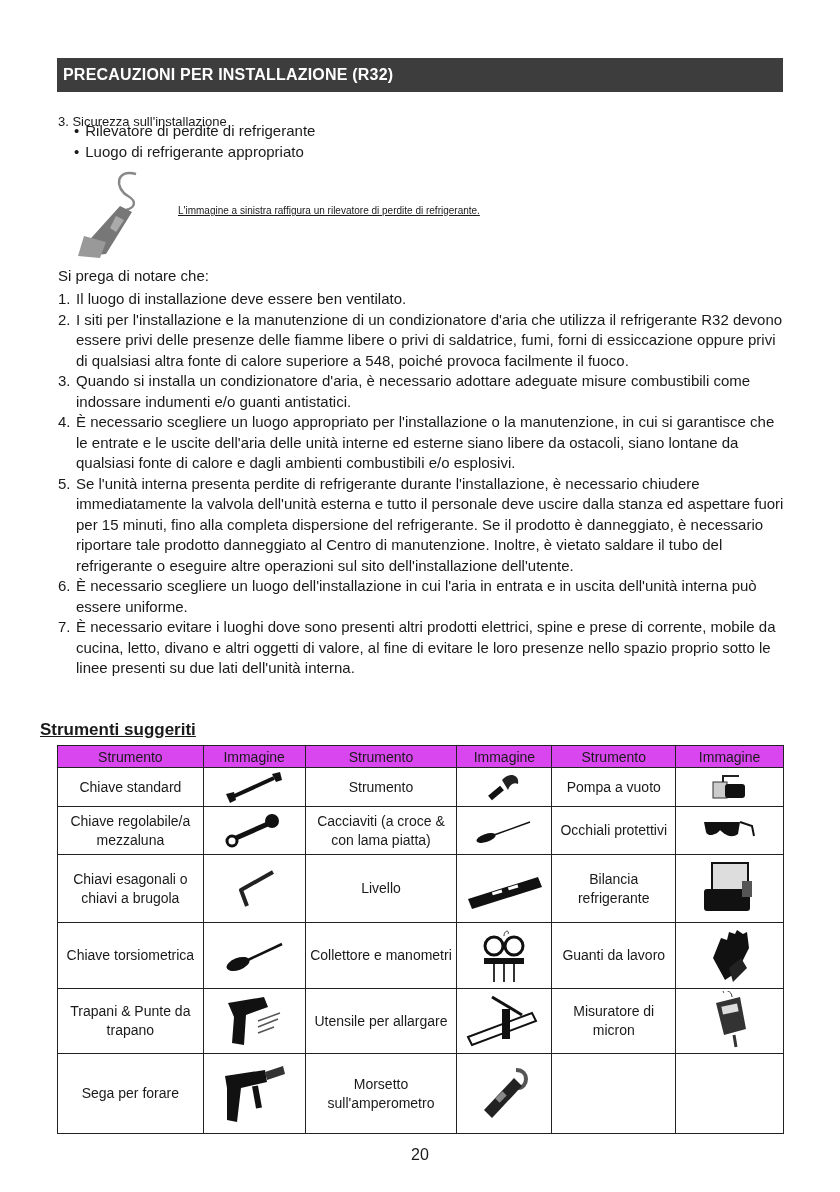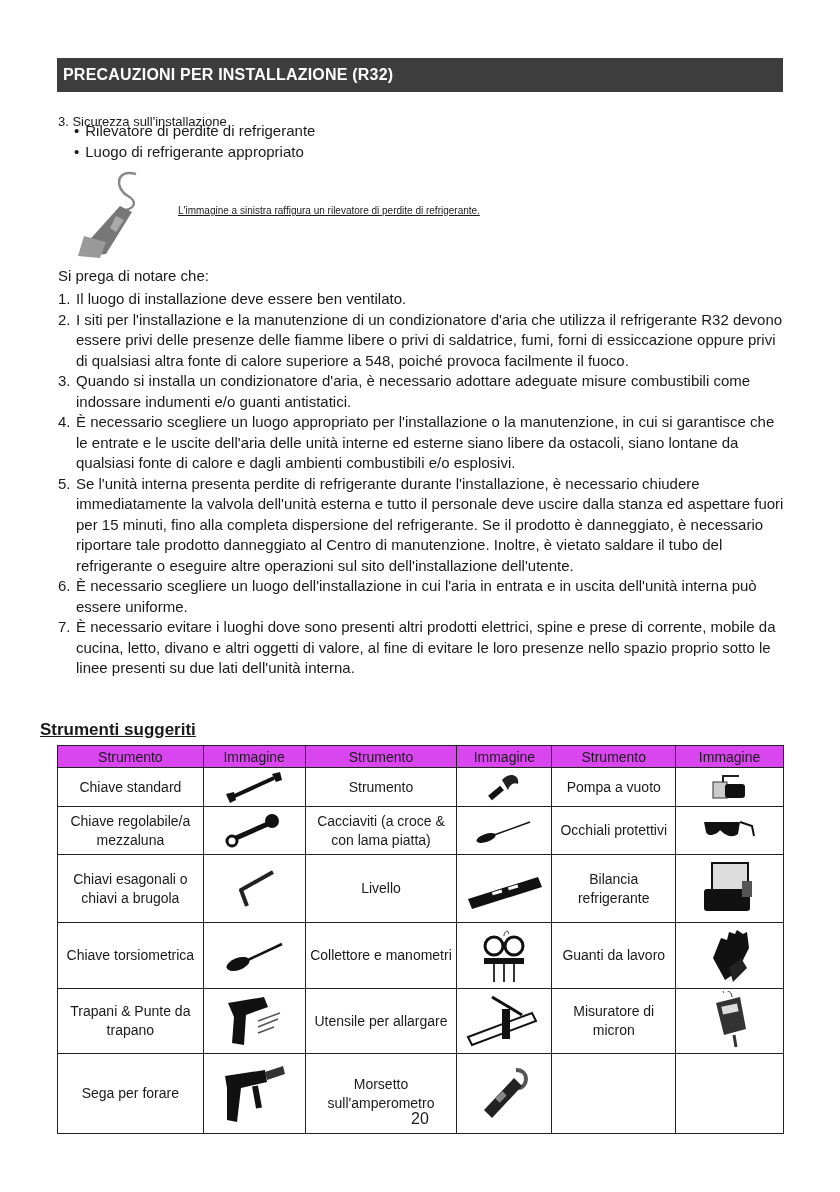--- a/index.html
+++ b/index.html
@@ -11,21 +11,21 @@
   .detector { position:absolute; left:76px; top:166px; width:90px; height:94px; }
   .detector-caption { position:absolute; left:178px; top:205px; font-size:10px;text-decoration:underline; }
   .note-intro { position:absolute; left:58px; top:267px; font-size:15px; }
   .notes { position:absolute; left:58px; top:289px; width:730px; font-size:15px; line-height:20.5px; margin:0; padding:0; list-style:none; }
   .notes li { position:relative; padding-left:18px; }
   .notes li .num { position:absolute; left:0; top:0; }
   .tools-h { position:absolute; left:40px; top:720px; font-weight:bold; font-size:17px; text-decoration:underline; }
   table.tools { position:absolute; left:57px; top:745px; width:727px; border-collapse:collapse; font-size:14px; }
   table.tools th { background:#d946ef; font-weight:normal; height:21px; border:1.5px solid #222; padding:0; text-align:center; }
   table.tools td { border:1.5px solid #222; text-align:center; vertical-align:middle; padding:0 2px; line-height:19px; }
-  .pagenum { position:absolute; left:0; width:840px; top:1110px; text-align:center; font-size:16px; }
+  .pagenum { position:absolute; left:0; width:840px; top:1146px; text-align:center; font-size:16px; }
   svg { display:block; margin:0 auto; }
 </style>
 </head>
 <body>
 
 <div class="title-bar">PRECAUZIONI PER INSTALLAZIONE (R32)</div>
 
 <div class="section-h">3. Sicurezza sull'installazione</div>
 <ul class="bullets">
   <li>Rilevatore di perdite di refrigerante</li>

